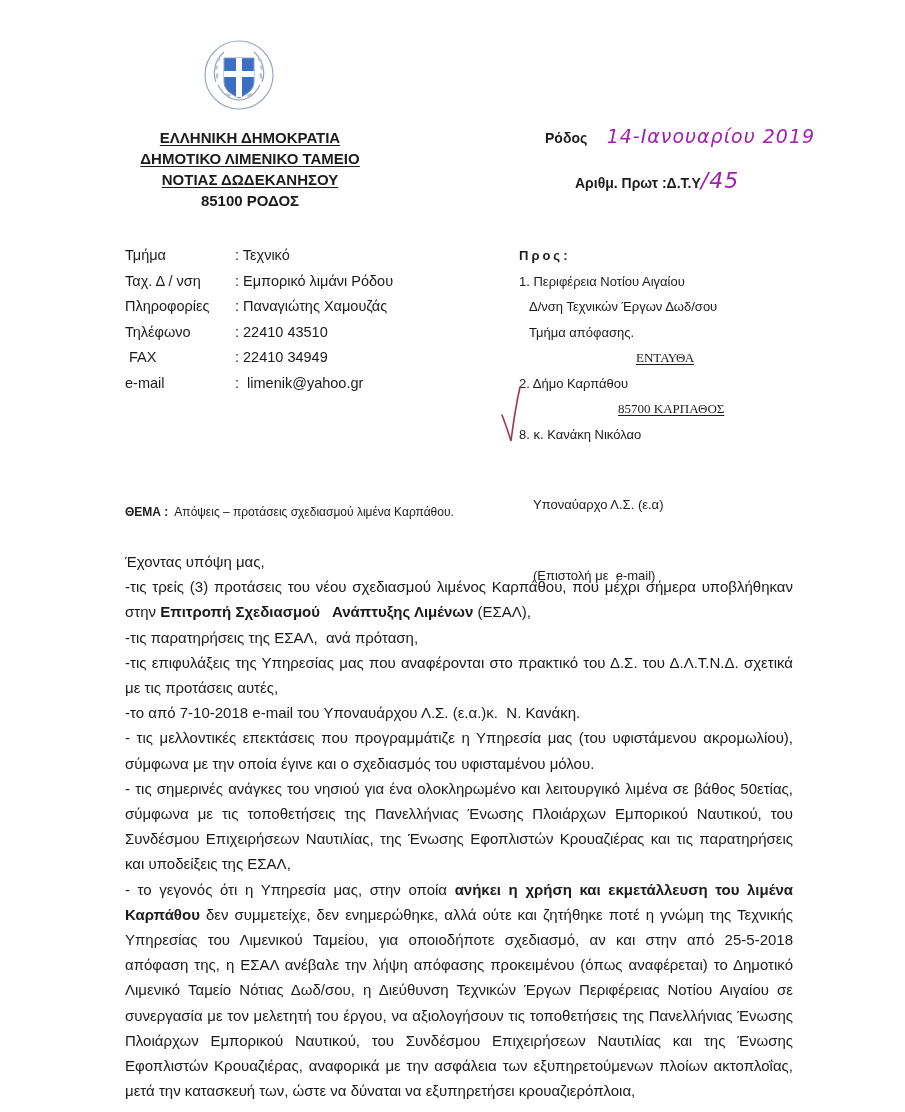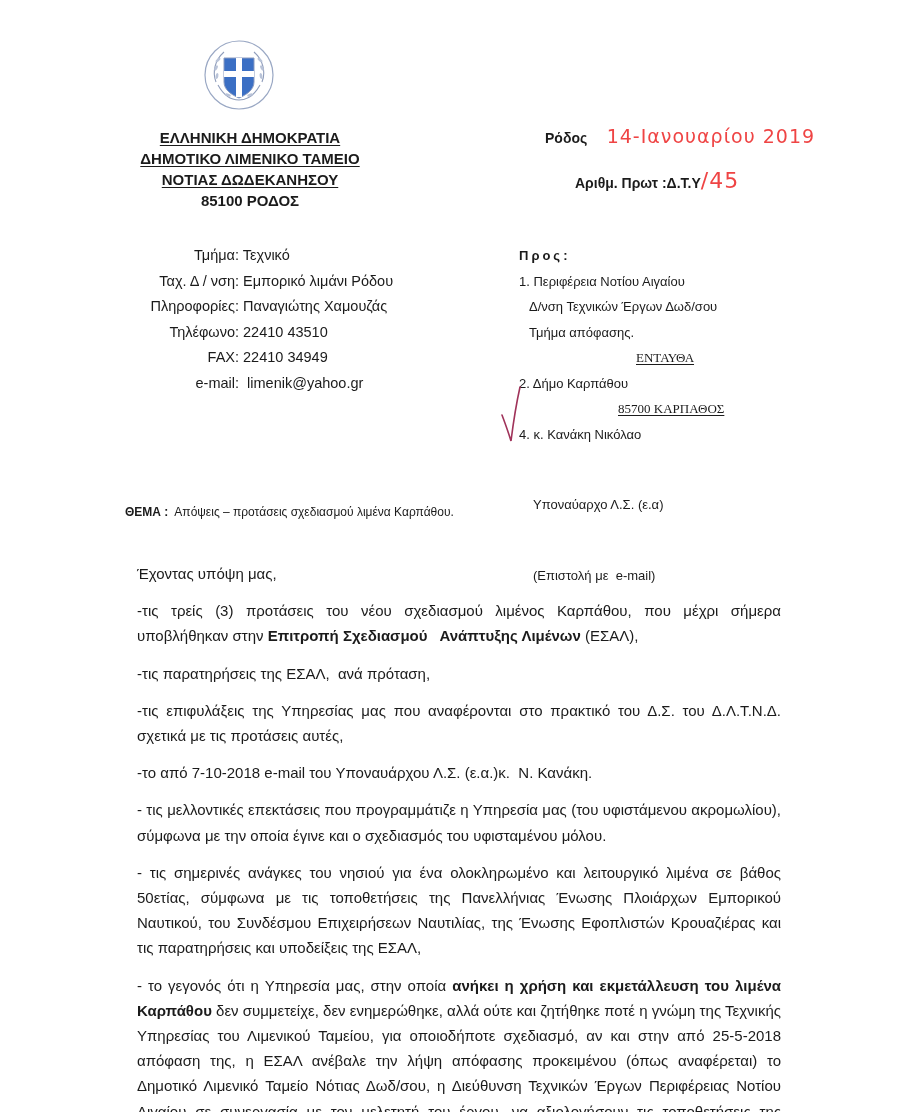--- a/index.html
+++ b/index.html
@@ -12,49 +12,49 @@
 
   
   .org { position: absolute; left: 128px; top: 127px; width: 230px; text-align: center;
          font-family: "Liberation Sans", sans-serif; font-weight: bold; font-size: 15px; line-height: 21px; }
   .org div { white-space: nowrap; }
   .u { text-decoration: underline; text-underline-offset: 2px; }
 
   
   .place-date { position: absolute; left: 538px; top: 125px; font-family: "Liberation Sans", sans-serif;
                 font-weight: bold; font-size: 14px; white-space: nowrap; }
-  .hand { font-family: "DejaVu Sans", sans-serif; font-weight: normal; font-size: 19px; color: #ef4444;
-          letter-spacing: 1px; }
+  .hand { font-family: "DejaVu Sans", sans-serif; font-weight: normal; font-size: 19px; color: #a21caf;
+          letter-spacing: 1px; font-style: italic; }
   .protocol { position: absolute; left: 568px; top: 168px; font-family: "Liberation Sans", sans-serif;
               font-weight: bold; font-size: 14px; white-space: nowrap; }
   .protocol .hand { font-size: 22px; }
 
   
   .info { position: absolute; left: 118px; top: 243px; font-family: "Liberation Sans", sans-serif;
           font-size: 14.5px; line-height: 25.5px; }
-  .info .row { display: flex; white-space: nowrap; text-align: right; }
+  .info .row { display: flex; white-space: nowrap; }
   .info .lbl { width: 110px; }
   .info .val { }
 
   
   .recips { position: absolute; left: 512px; top: 243px; font-family: "Liberation Sans", sans-serif;
             font-size: 13px; line-height: 25.5px; white-space: nowrap; }
   .recips .title { font-weight: bold; letter-spacing: 3px; }
   .indent1 { padding-left: 10px; }
   .indent2 { padding-left: 14px; margin-top: 45px; }
   .right-u { text-decoration: underline; text-underline-offset: 2px; font-family: Liberation Serif, serif; }
   .checkmark { position: absolute; left: 493px; top: 385px; width: 22px; height: 58px; }
 
   
   .subject { position: absolute; left: 118px; top: 505px; font-size: 12px; white-space: nowrap; }
   .subject b { font-family: "Liberation Sans", sans-serif; }
 
   
   .body { position: absolute; left: 118px; top: 549px; width: 668px; font-size: 15px; line-height: 25.2px; }
-  .body p { margin: 12px; text-align: justify; text-align-last: left; }
+  .body p { margin: 0; text-align: justify; text-align-last: left; }
   .body .nj { text-align: left; }
 </style>
 </head>
 <body>
 
 <div class="page">
 
   <svg class="emblem" viewBox="0 0 74 74">
     <circle cx="37" cy="37" r="34" fill="none" stroke="#9aa8c4" stroke-width="1.2"></circle>
     <g fill="none" stroke="#8f9dbb" stroke-width="1.1">
@@ -122,21 +122,21 @@
   </div>
 
   <div class="recips">
     <div class="title">Προς:</div>
     <div>1. Περιφέρεια Νοτίου Αιγαίου</div>
     <div class="indent1">Δ/νση Τεχνικών Έργων Δωδ/σου</div>
     <div class="indent1">Τμήμα απόφασης.</div>
     <div style="padding-left:117px"><span class="right-u">ΕΝΤΑΥΘΑ</span></div>
     <div>2. Δήμο Καρπάθου</div>
     <div style="padding-left:99px"><span class="right-u">85700 ΚΑΡΠΑΘΟΣ</span></div>
-    <div>4. κ. Κανάκη Νικόλαο</div>
+    <div>8. κ. Κανάκη Νικόλαο</div>
     <div class="indent2">Υποναύαρχο Λ.Σ. (ε.α)</div>
     <div class="indent2" style="white-space:pre">(Επιστολή με  e-mail)</div>
   </div>
 
   <svg class="checkmark" viewBox="0 0 22 58">
     <path d="M2 30 C5 38 8 46 11 56 C13 40 16 20 20 2" fill="none" stroke="#a0335a" stroke-width="1.6" stroke-linecap="round"></path>
   </svg>
 
   <div class="subject">
     <b>ΘΕΜΑ :</b>&nbsp;

